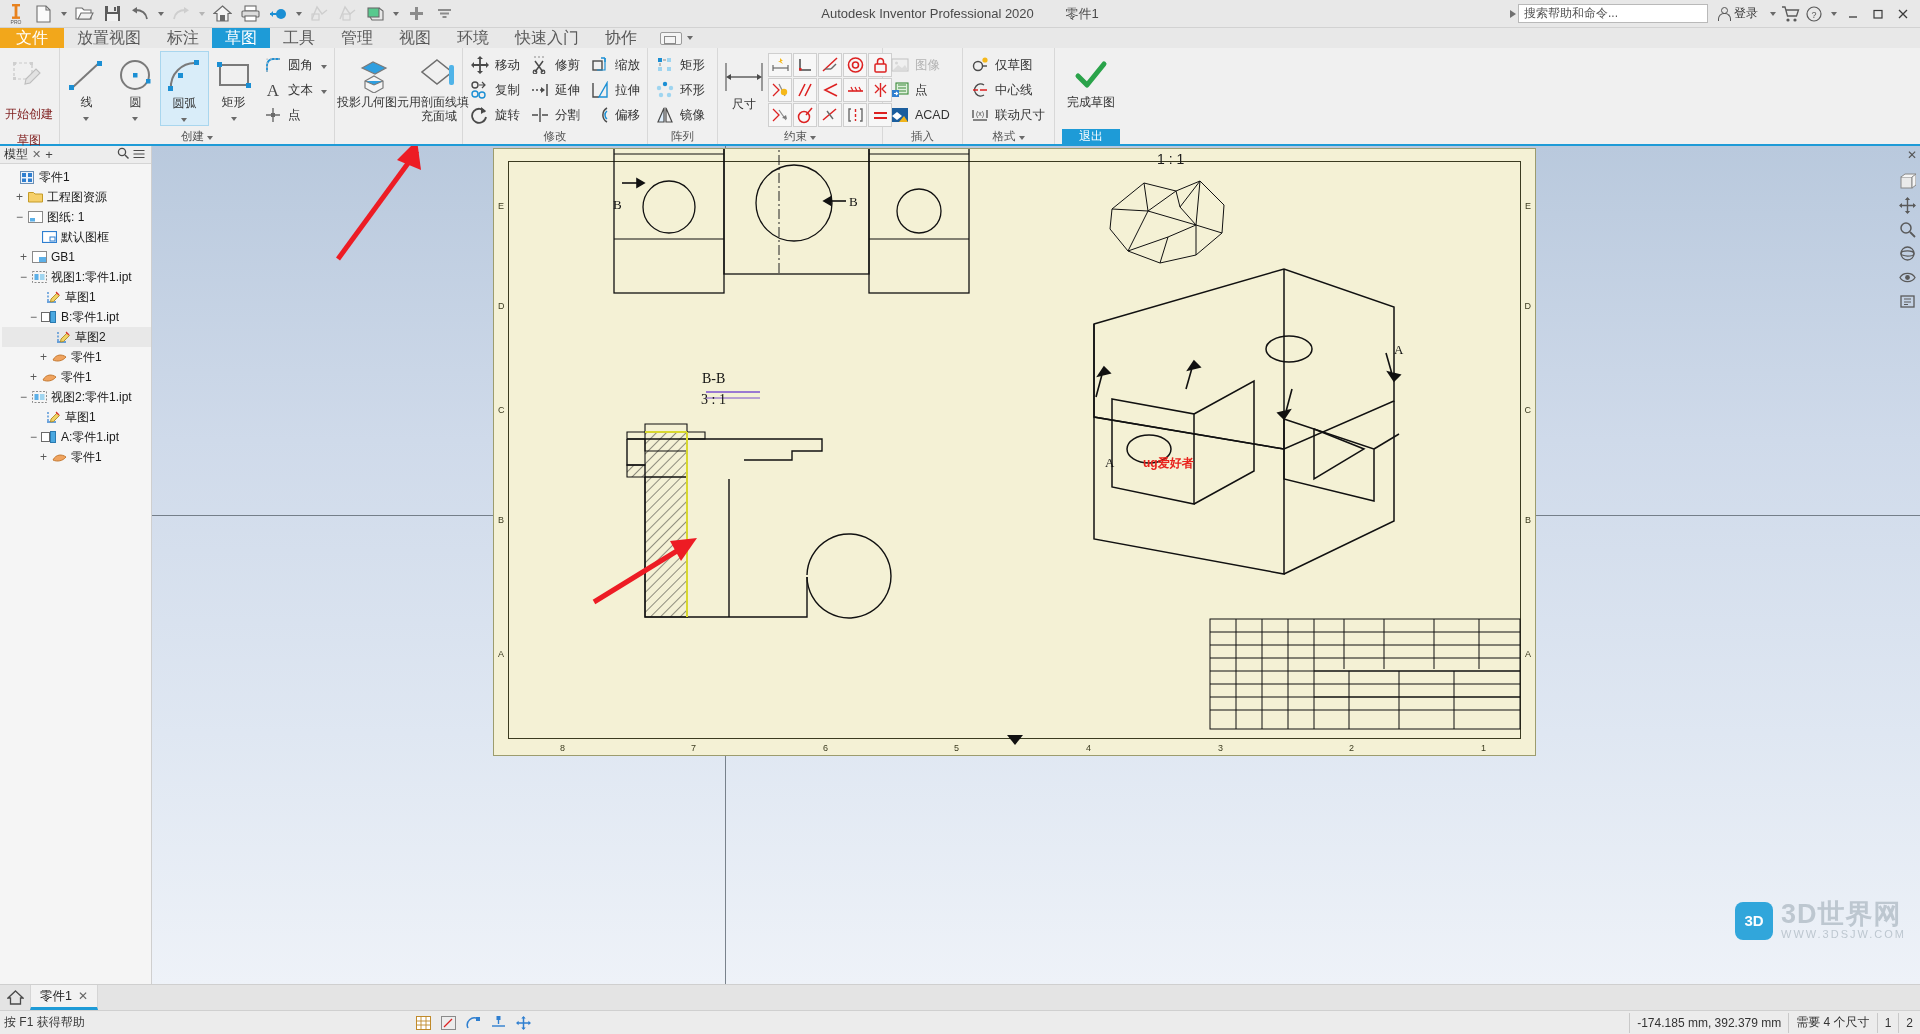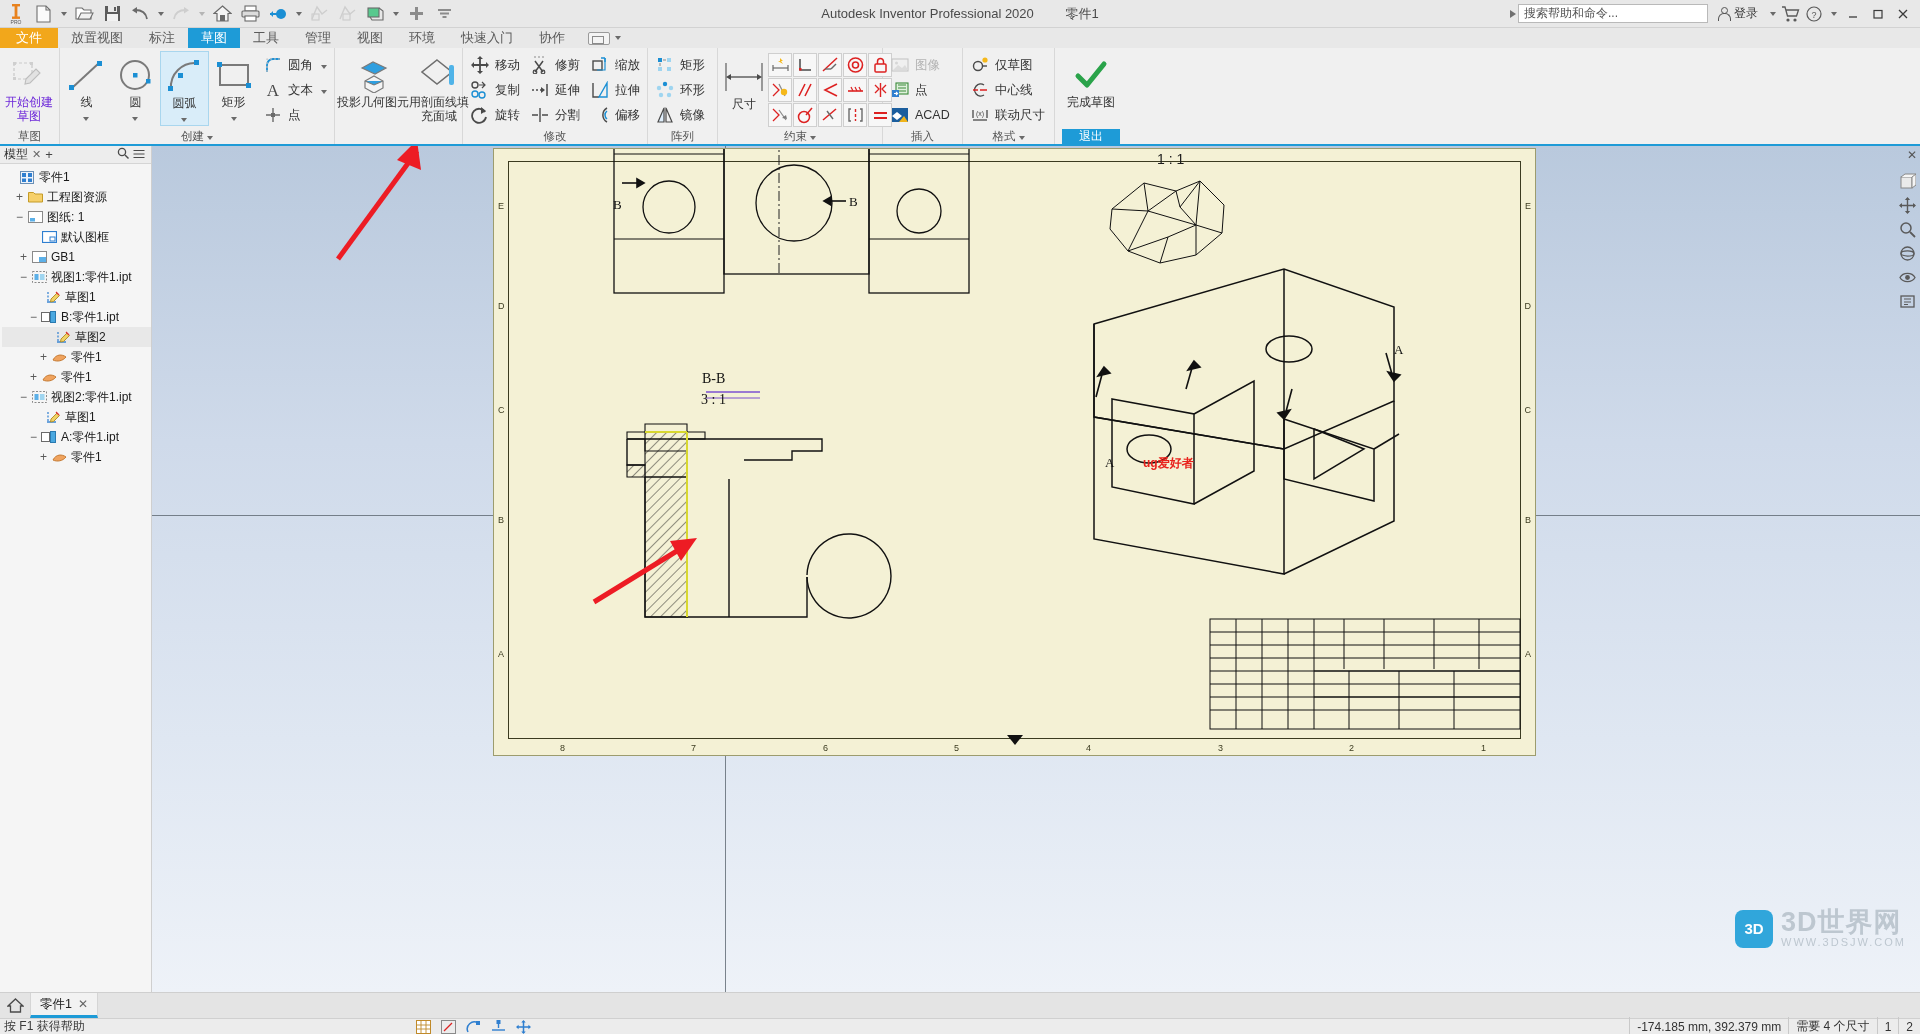--- a/index.html
+++ b/index.html
@@ -47,21 +47,21 @@
   .signin { display:flex; align-items:center; gap:4px; font-size:12px; color:#3a3a3a; padding:0 6px; }
   .person { width:13px; height:14px; position:relative; }
   .person::before { content:""; position:absolute; left:4px; top:0; width:5px; height:5px; border:1.4px solid #555; border-radius:50%; }
   .person::after { content:""; position:absolute; left:1px; top:6px; width:11px; height:7px; border:1.4px solid #555; border-bottom:none; border-radius:6px 6px 0 0; }
   .winbtn { width:22px; height:24px; display:flex; align-items:center; justify-content:center; color:#4a4a4a; font-size:11px; }
   .cartwrap { display:flex; align-items:center; }
 
   
   .tabstrip { height:20px; background:#e8e8e8; display:flex; align-items:stretch; flex:none; position:relative; }
   .tab {
-    padding:0 13px; display:flex; align-items:center; font-size:13px; color:#5a5a5a;
+    padding:0 13px; display:flex; align-items:center; font-size:16px; color:#5a5a5a;
     line-height:20px; white-space:nowrap;
   }
   .tab.file { background:#f2a71b; color:#fff; font-weight:normal; padding:0 16px; }
   .tab.active { background:#1e9bd7; color:#fff; }
   .tab-extra { display:flex; align-items:center; margin-left:10px; gap:2px; }
   .tab-rect {
     width:22px; height:13px; border:1px solid #9a9a9a; border-radius:2px; position:relative; background:#f4f4f4;
   }
   .tab-rect::after{ content:""; position:absolute; left:3px; top:3px; width:10px; height:6px; border:1px solid #8a8a8a; }
 
@@ -77,21 +77,21 @@
     display:flex; align-items:center; justify-content:center; gap:3px;
   }
   .panel-title .dd::after { content:""; border-left:3.5px solid transparent; border-right:3.5px solid transparent; border-top:4px solid #6a6a6a; display:inline-block; }
 
   .bigbtn {
     width:54px; min-height:72px; display:flex; flex-direction:column; align-items:center;
     padding-top:4px; font-size:12px; color:#333; text-align:center; line-height:14px;
   }
   .bigbtn .ic { height:40px; display:flex; align-items:center; justify-content:center; }
   .bigbtn.sel { background:#d9edf9; border:1px solid #a9d6ee; }
-  .bigbtn.dis { color:#6d28d9; }
+  .bigbtn.dis { color:#7f1d1d;gap:12px; }
   .bigbtn .lbl { white-space:nowrap; }
   .bigbtn .dd { margin-top:1px; }
   .bigbtn .dd::after { content:""; display:inline-block; border-left:3.5px solid transparent; border-right:3.5px solid transparent; border-top:4px solid #6a6a6a; }
   .bigbtn.w2 { width:66px; }
   .bigbtn.w3 { width:78px; }
 
   .smallcol { display:flex; flex-direction:column; gap:1px; padding-top:2px; }
   .smallbtn {
     height:24px; display:flex; align-items:center; gap:5px; padding:0 5px; font-size:12.5px; color:#333;
     white-space:nowrap;
@@ -177,21 +177,21 @@
   }
   .home-ic { width:30px; display:flex; align-items:center; justify-content:center; }
   .dtab {
     display:flex; align-items:center; gap:6px; padding:0 9px; font-size:12.5px; color:#222;
     background:#f2f2f2; border-bottom:3px solid #1e9bd7; border-left:1px solid #d5d5d5; border-right:1px solid #d5d5d5;
   }
   .dtab .x { color:#666; font-size:12px; }
 
   
   .statusbar {
-    height:16px; background:#ececec; border-top:1px solid #d0d0d0; display:flex; align-items:center;
+    height:24px; background:#ececec; border-top:1px solid #d0d0d0; display:flex; align-items:center;
     font-size:12px; color:#333; flex:none;
   }
   .sb-left { padding-left:4px; color:#3a3a3a; }
   .sb-mid { margin-left:330px; display:flex; align-items:center; gap:8px; }
   .sb-ic { width:17px; height:15px; display:flex; align-items:center; justify-content:center; }
   .sb-right { margin-left:auto; display:flex; align-items:center; }
   .sb-cell { padding:0 7px; border-left:1px solid #c9c9c9; height:20px; display:flex; align-items:center; white-space:nowrap; }
 
   
   .arrow-svg { position:absolute; left:0; top:0; pointer-events:none; }

